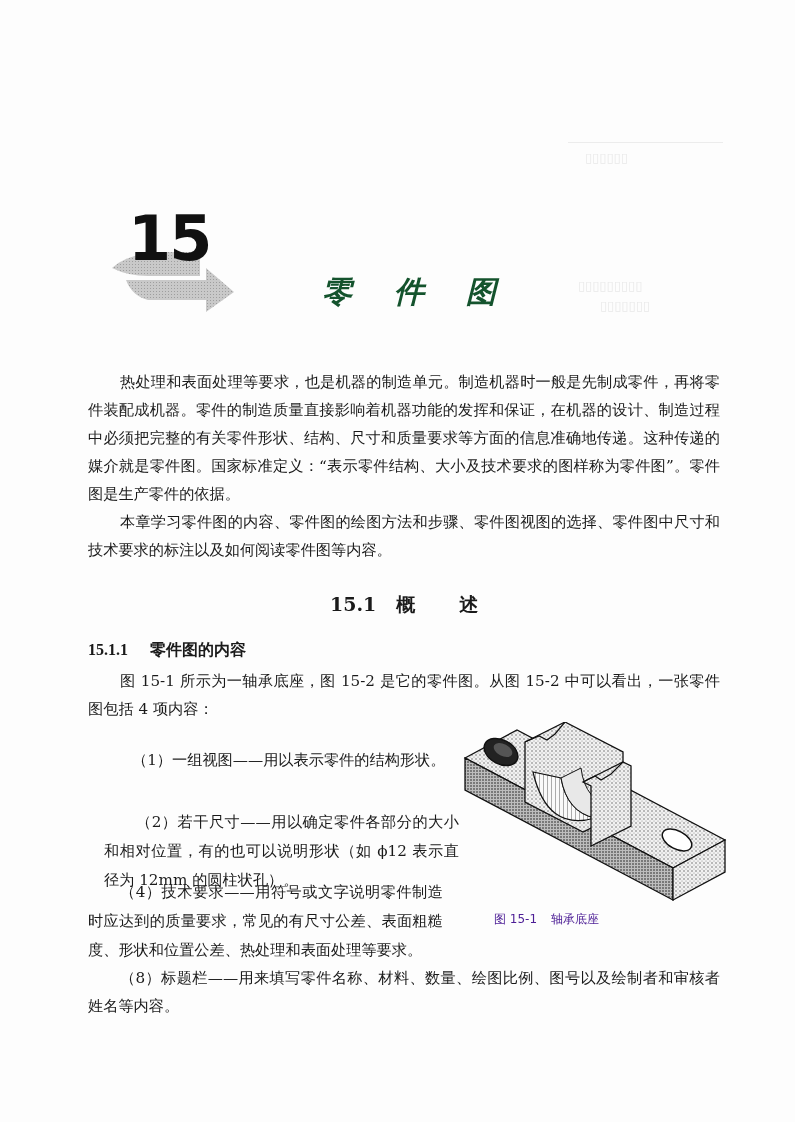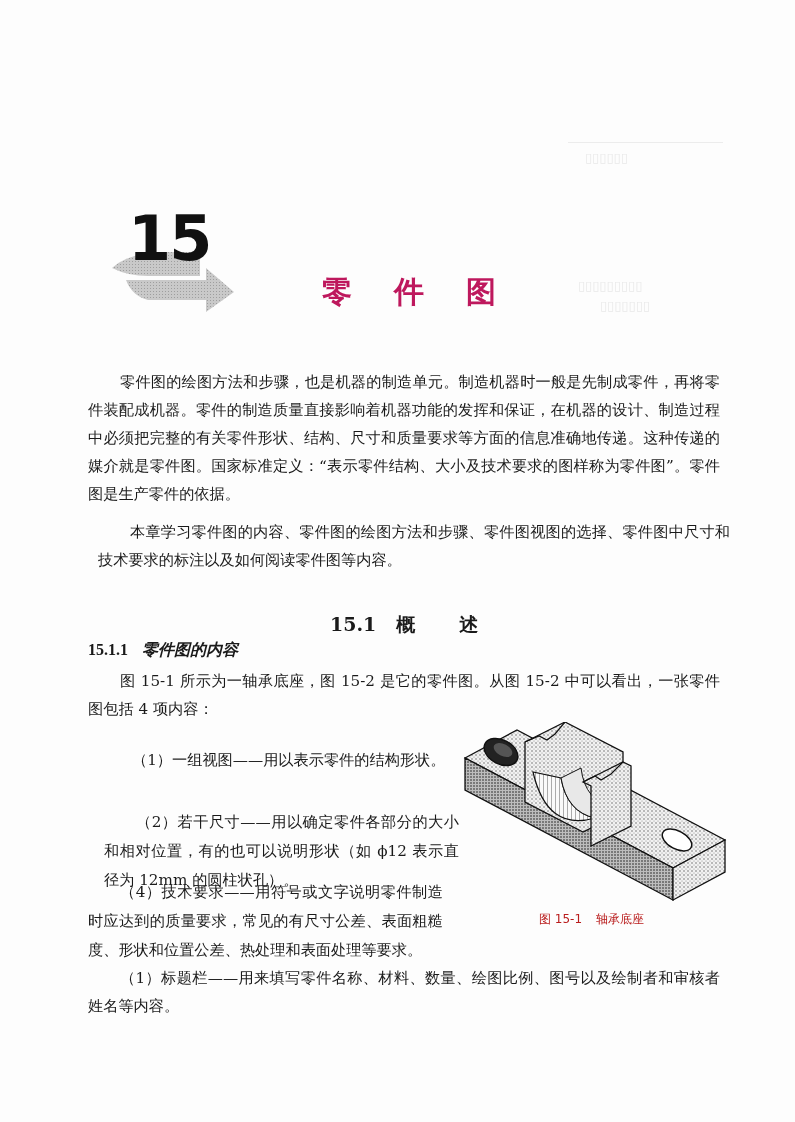--- a/index.html
+++ b/index.html
@@ -17,44 +17,44 @@
   .ghost-rule { position: absolute; height: 1px; background: #ececec; }
 
   .chapter-number {
     left: 128px; top: 208px; font-family: "DejaVu Sans", sans-serif;
     font-weight: bold; font-size: 62px; color: #111; letter-spacing: -2px;
     line-height: 1; z-index: 2;
   }
   .swoosh { left: 108px; top: 246px; z-index: 1; }
   .chapter-title {
     left: 322px; top: 272px; font-family: "DejaVu Sans", sans-serif; font-weight: bold;
-    font-size: 30px; letter-spacing: 42px; color: #be185d; white-space: nowrap;
+    font-size: 30px; letter-spacing: 42px; color: #14532d; white-space: nowrap; font-style: italic;
   }
 
   .para {
     position: absolute; left: 88px; width: 632px; font-size: 15.2px; line-height: 28px;
     text-indent: 32px; text-align: justify;
   }
   .section-title {
-    left: 330px; top: 612px; font-weight: bold; font-size: 19px;
+    left: 330px; top: 592px; font-weight: bold; font-size: 19px;
     font-family: "DejaVu Serif", serif; white-space: nowrap;
   }
   .section-title .gap { display: inline-block; width: 20px; }
   .section-title .gap2 { display: inline-block; width: 44px; }
   .subsection-title {
     left: 88px; top: 640px; font-weight: bold; font-size: 16px;
     font-family: "DejaVu Serif", serif; white-space: nowrap;
   }
   .subsection-title .num { font-family: Liberation Serif, serif; }
-  .subsection-title .label { font-family: "DejaVu Sans", sans-serif; margin-left: 14px; font-style: italic; }
+  .subsection-title .label { font-family: "DejaVu Sans", sans-serif; margin-left: 22px; }
 
   .figure { left: 455px; top: 722px; width: 275px; height: 190px; }
   .figure-caption {
-    left: 539px; top: 911px; font-size: 12px; font-family: "DejaVu Sans", sans-serif;
-    white-space: nowrap; color: #b91c1c;
+    left: 494px; top: 911px; font-size: 12px; font-family: "DejaVu Sans", sans-serif;
+    white-space: nowrap; color: #4c1d95;
   }
   .figure-caption .gap { display: inline-block; width: 14px; }
 </style>
 </head>
 <body>
 
 <div class="ghost-rule" style="left:568px;top:142px;width:155px;"></div>
 <div class="ghost" style="left:585px;top:150px;">▯▯▯▯▯▯</div>
 <div class="ghost" style="left:578px;top:278px;">▯▯▯▯▯▯▯▯▯</div>
 <div class="ghost" style="left:600px;top:298px;">▯▯▯▯▯▯▯</div>
@@ -65,38 +65,38 @@
       <rect width="3" height="3" fill="#c9c9c9"></rect>
       <rect width="1" height="1" fill="#9e9e9e"></rect>
     </pattern>
   </defs>
   <path d="M4 22 Q18 8 52 6 L92 6 L92 30 L40 30 Q20 30 4 22 Z" fill="url(#dots)"></path>
   <path d="M18 34 L98 34 L98 22 L126 46 L98 66 L98 54 L40 54 Q24 50 18 34 Z" fill="url(#dots)"></path>
 </svg>
 <div class="abs chapter-number">15</div>
 <div class="abs chapter-title">零件图</div>
 
-<p class="para" style="top:368px;margin:0;">零件图的绘图方法和步骤，也是机器的制造单元。制造机器时一般是先制成零件，再将零件装配成机器。零件的制造质量直接影响着机器功能的发挥和保证，在机器的设计、制造过程中必须把完整的有关零件形状、结构、尺寸和质量要求等方面的信息准确地传递。这种传递的媒介就是零件图。国家标准定义：“表示零件结构、大小及技术要求的图样称为零件图”。零件图是生产零件的依据。</p>
-<p class="para" style="top:508px;margin:10px;">本章学习零件图的内容、零件图的绘图方法和步骤、零件图视图的选择、零件图中尺寸和技术要求的标注以及如何阅读零件图等内容。</p>
+<p class="para" style="top:368px;margin:0;">热处理和表面处理等要求，也是机器的制造单元。制造机器时一般是先制成零件，再将零件装配成机器。零件的制造质量直接影响着机器功能的发挥和保证，在机器的设计、制造过程中必须把完整的有关零件形状、结构、尺寸和质量要求等方面的信息准确地传递。这种传递的媒介就是零件图。国家标准定义：“表示零件结构、大小及技术要求的图样称为零件图”。零件图是生产零件的依据。</p>
+<p class="para" style="top:508px;margin:0;">本章学习零件图的内容、零件图的绘图方法和步骤、零件图视图的选择、零件图中尺寸和技术要求的标注以及如何阅读零件图等内容。</p>
 
 <div class="abs section-title">
   <span>15.1</span><span class="gap"></span><span>概</span><span class="gap2"></span><span>述</span>
 </div>
 
 <div class="abs subsection-title">
   <span class="num">15.1.1</span><span class="label">零件图的内容</span>
 </div>
 
 <p class="para" style="top:667px;margin:0;">图 15-1 所示为一轴承底座，图 15-2 是它的零件图。从图 15-2 中可以看出，一张零件图包括 4 项内容：</p>
 
 <p class="para" style="top:734px;margin:12px;width:355px;line-height:28.8px;">（1）一组视图——用以表示零件的结构形状。</p>
 <p class="para" style="top:792px;margin:16px;width:355px;line-height:28.8px;">（2）若干尺寸——用以确定零件各部分的大小和相对位置，有的也可以说明形状（如 ϕ12 表示直径为 12mm 的圆柱状孔）。</p>
 <p class="para" style="top:878px;margin:0;width:355px;line-height:28.8px;">（4）技术要求——用符号或文字说明零件制造时应达到的质量要求，常见的有尺寸公差、表面粗糙度、形状和位置公差、热处理和表面处理等要求。</p>
 
-<p class="para" style="top:964px;margin:0;">（1）标题栏——用来填写零件名称、材料、数量、绘图比例、图号以及绘制者和审核者姓名等内容。</p>
+<p class="para" style="top:964px;margin:0;">（8）标题栏——用来填写零件名称、材料、数量、绘图比例、图号以及绘制者和审核者姓名等内容。</p>
 
 <svg class="abs figure" viewBox="0 0 275 190">
   <defs>
     <pattern id="stip" width="4" height="4" patternUnits="userSpaceOnUse">
       <rect width="4" height="4" fill="#f2f2f2"></rect>
       <circle cx="1" cy="1" r="0.7" fill="#555"></circle>
       <circle cx="3" cy="3" r="0.5" fill="#777"></circle>
     </pattern>
     <pattern id="stipDark" width="3" height="3" patternUnits="userSpaceOnUse">
       <rect width="3" height="3" fill="#bdbdbd"></rect>

